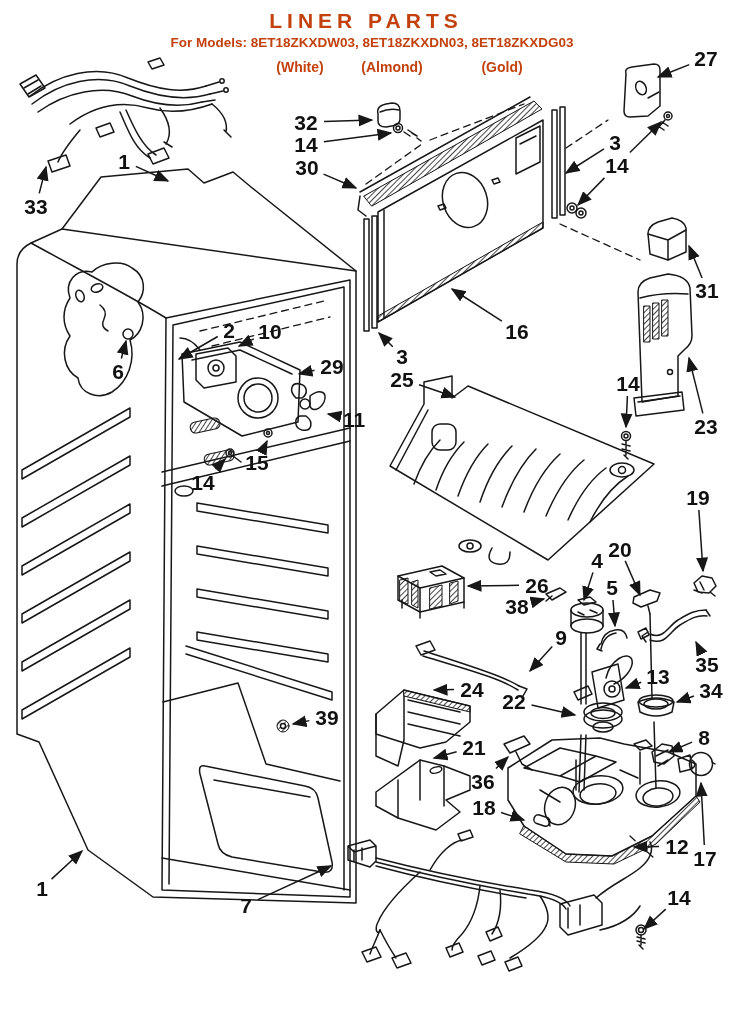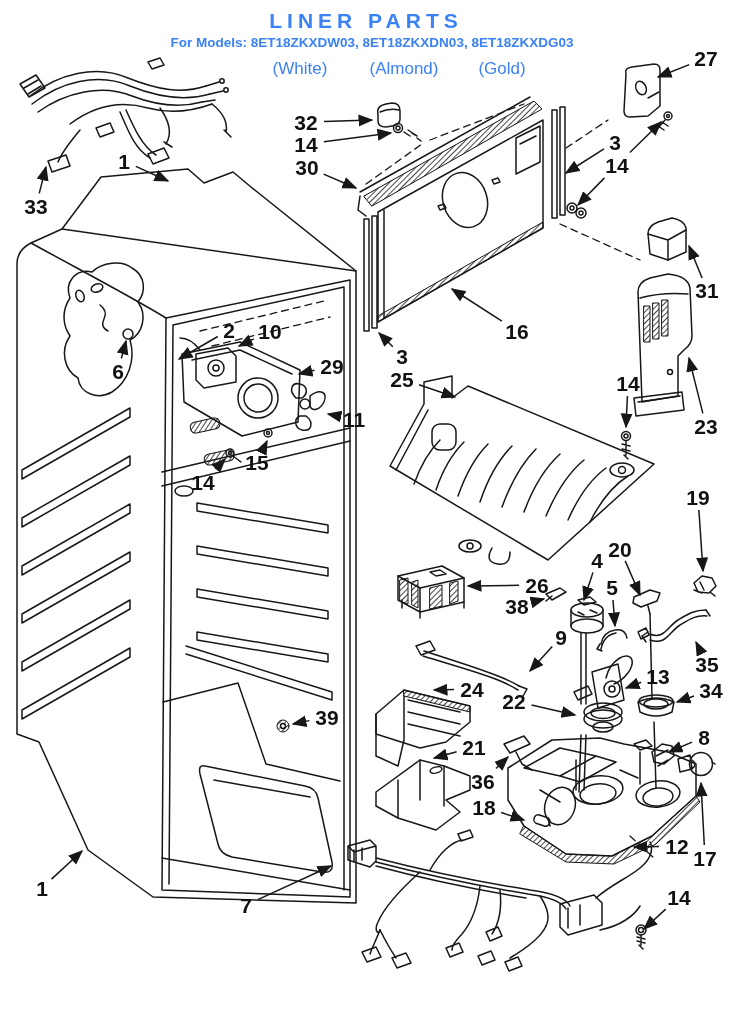--- a/index.html
+++ b/index.html
@@ -1,42 +1,42 @@
 <!DOCTYPE html>
 <html><head>
 <meta charset="utf-8">
 <style>
   html,body{margin:0;padding:0;background:#ffffff;}
   #page{position:relative;width:752px;height:1029px;background:#ffffff;overflow:hidden;
-        font-family:"Liberation Sans",sans-serif;color:#3b82f6;}
+        font-family:"Liberation Sans",sans-serif;color:#c2410c;}
   #hdr{position:absolute;top:0;left:0;width:752px;text-align:center;}
   #hdr .title{margin-top:9px;font-size:21px;font-weight:bold;letter-spacing:5px;transform:translateX(-10px);}
   #hdr .models{margin-top:2px;font-size:13.5px;font-weight:bold;transform:translateX(-4px);}
-  .finish{position:absolute;top:59px;transform:translateX(-50%);font-size:17px;font-weight:normal;}
+  .finish{position:absolute;top:59px;transform:translateX(-50%);font-size:14px;font-weight:bold;}
   svg{position:absolute;top:0;left:0;}
   #art path,#art line,#art rect,#art ellipse,#art circle,#art polygon,#art polyline{
       fill:none;stroke:#171717;stroke-width:1.5;stroke-linecap:round;stroke-linejoin:round;}
   #art .hatch{fill:url(#hatchp);stroke:#171717;stroke-width:1;}
   #art .dash{stroke-dasharray:7 5;stroke-width:1.3;}
   #art .wfill{fill:#fff;}
   #callout-layer text{font-family:"Liberation Sans",sans-serif;font-size:21px;font-weight:bold;
       fill:#111;text-anchor:middle;}
   #callout-layer line{stroke:#171717;stroke-width:1.5;}
 </style>
 </head>
 <body>
 
 <div id="page">
 
   <div id="hdr">
     <div class="title">LINER PARTS</div>
     <div class="models">For Models: 8ET18ZKXDW03, 8ET18ZKXDN03, 8ET18ZKXDG03</div>
   </div>
   <span class="finish" style="left:300px">(White)</span>
-  <span class="finish" style="left:404px">(Almond)</span>
+  <span class="finish" style="left:392px">(Almond)</span>
   <span class="finish" style="left:502px">(Gold)</span>
 
   <svg width="752" height="1029" viewBox="0 0 752 1029">
     <defs>
       <pattern id="hatchp" width="4" height="4" patternUnits="userSpaceOnUse" patternTransform="rotate(45)">
         <line x1="0" y1="0" x2="0" y2="4" stroke="#171717" stroke-width="1.6"></line>
       </pattern>
       <marker id="arw" markerWidth="11" markerHeight="9" refX="9" refY="4" orient="auto">
         <path d="M0,0 L10,4 L0,8 Z" fill="#171717" stroke="none"></path>
       </marker>

